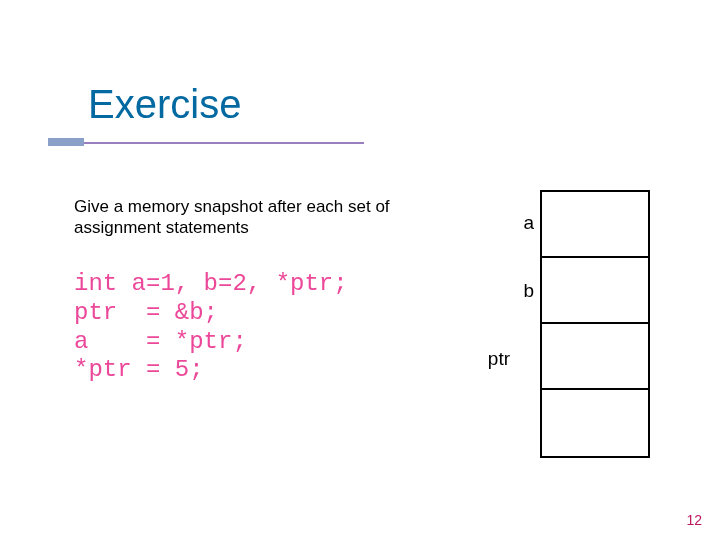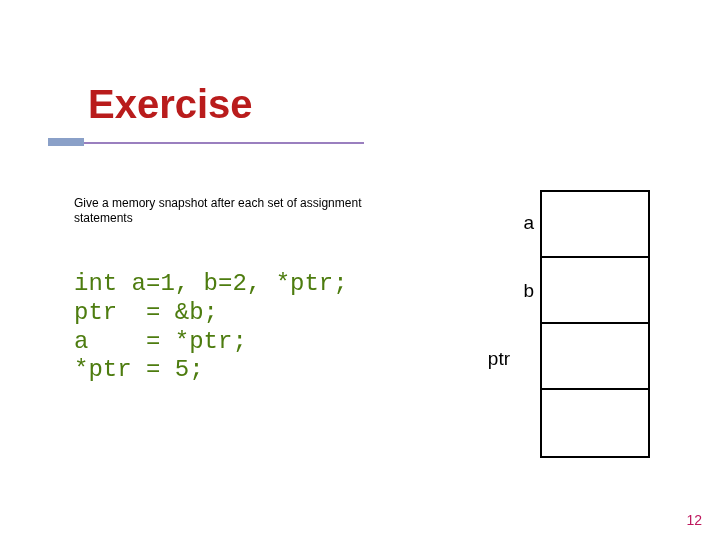--- a/index.html
+++ b/index.html
@@ -31,40 +31,40 @@
     top: 64px;
     width: 280px;
     height: 2px;
     background: #9a7fbf;
   }
   .title-text {
     position: absolute;
     left: 40px;
     top: 4px;
     font-size: 40px;
-    font-weight: 700;
-    color: #b91c1c;
+    font-weight: 400;
+    color: #0369a1;
     font-family: Arial, Helvetica, sans-serif;
   }
   .prompt {
     position: absolute;
     left: 74px;
     top: 196px;
     width: 330px;
-    font-size: 12px;
+    font-size: 17px;
     color: #000;
     line-height: 1.25;
   }
   .code {
     position: absolute;
     left: 74px;
     top: 270px;
     font-family: "Courier New", Courier, monospace;
     font-size: 24px;
-    color: #4d7c0f;
+    color: #ec4899;
     white-space: pre;
     line-height: 1.2;
   }
   .mem-table {
     position: absolute;
     left: 540px;
     top: 190px;
     width: 110px;
     height: 268px;
     border: 2px solid #000;

